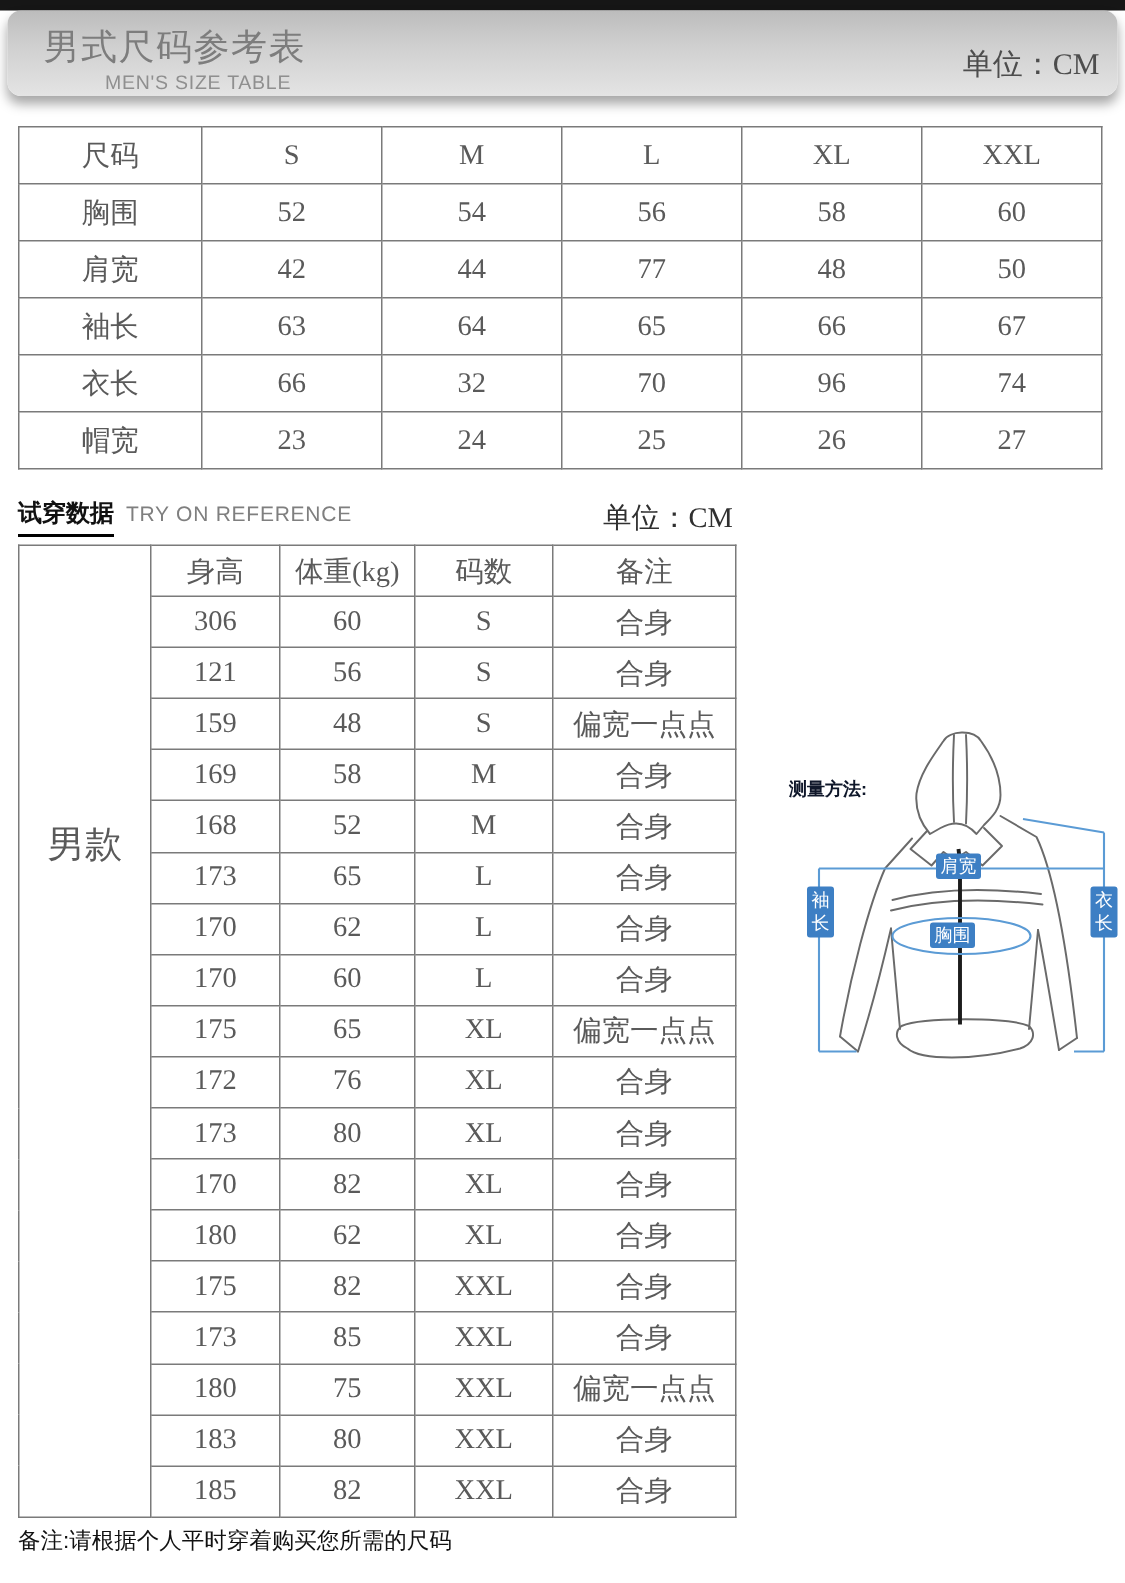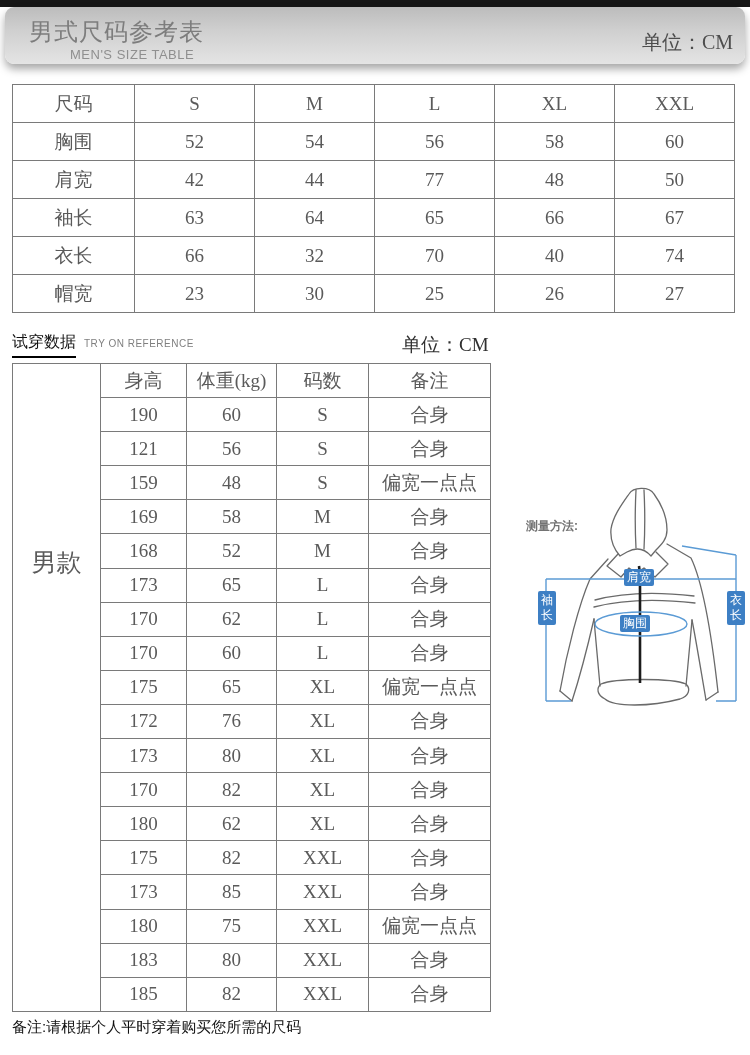--- a/index.html
+++ b/index.html
@@ -36,34 +36,34 @@
     padding:0;overflow:hidden;white-space:nowrap;
   }
   .size-table{position:absolute;left:12px;top:84px;width:722px;height:229px;}
   .size-table tr{height:32.7px;}
   .tryon-table{position:absolute;left:12px;top:363px;width:478px;height:649px;}
   .tryon-table tr{height:34.1px;}
   .group-cell{vertical-align:top;padding-top:182px;font-size:25px;}
   
   .tryon-head{position:absolute;left:12px;top:332px;width:726px;height:26px;}
   .tryon-title{
-    display:inline-block;font-size:16px;font-weight:normal;color:#111;
+    display:inline-block;font-size:16px;font-weight:bold;color:#111;
     border-bottom:2px solid #000;padding-bottom:3px;
   }
-  .tryon-sub{font-size:10px;color:#7f7f7f;margin-left:8px;letter-spacing:0.5px;}
+  .tryon-sub{font-size:14px;color:#7f7f7f;margin-left:8px;letter-spacing:0.5px;}
   .tryon-unit{
     position:absolute;left:390px;top:0;font-size:19px;color:#303030;
     font-family:"Liberation Serif","DejaVu Serif",serif;
   }
   
   .footnote{position:absolute;left:12px;top:1018px;font-size:15px;font-weight:normal;color:#111;}
   
   .diagram{position:absolute;left:510px;top:480px;width:240px;height:280px;}
   .diagram svg{position:absolute;left:0;top:0;}
-  .diagram-title{position:absolute;left:16px;top:38px;font-size:12px;font-weight:bold;color:#737373;}
+  .diagram-title{position:absolute;left:16px;top:38px;font-size:12px;font-weight:bold;color:#0f172a;}
   .tag{
     position:absolute;background:#3d7fc4;color:#fff;font-size:12px;line-height:15px;
     padding:1px 3px;border-radius:2px;text-align:center;z-index:2;
   }
   .tag-v{width:14px;word-break:break-all;padding:2px 2px;}
 </style>
 </head>
 <body>
 
 <div class="topbar"></div>
@@ -114,27 +114,27 @@
         <td>64</td>
         <td>65</td>
         <td>66</td>
         <td>67</td>
       </tr>
       <tr>
         <th>衣长</th>
         <td>66</td>
         <td>32</td>
         <td>70</td>
-        <td>40</td>
+        <td>96</td>
         <td>74</td>
       </tr>
       <tr>
         <th>帽宽</th>
         <td>23</td>
-        <td>30</td>
+        <td>24</td>
         <td>25</td>
         <td>26</td>
         <td>27</td>
       </tr>
     </tbody>
 </table>
 
 <div class="tryon-head">
   <span class="tryon-title">试穿数据</span><span class="tryon-sub">TRY ON REFERENCE</span>
   <span class="tryon-unit">单位：CM</span>
@@ -150,21 +150,21 @@
   </colgroup>
   <tbody>
       <tr>
         <td rowspan="19" class="group-cell">男款</td>
         <th>身高</th>
         <th>体重(kg)</th>
         <th>码数</th>
         <th>备注</th>
       </tr>
       <tr>
-        <td>190</td>
+        <td>306</td>
         <td>60</td>
         <td>S</td>
         <td>合身</td>
       </tr>
       <tr>
         <td>121</td>
         <td>56</td>
         <td>S</td>
         <td>合身</td>
       </tr>

